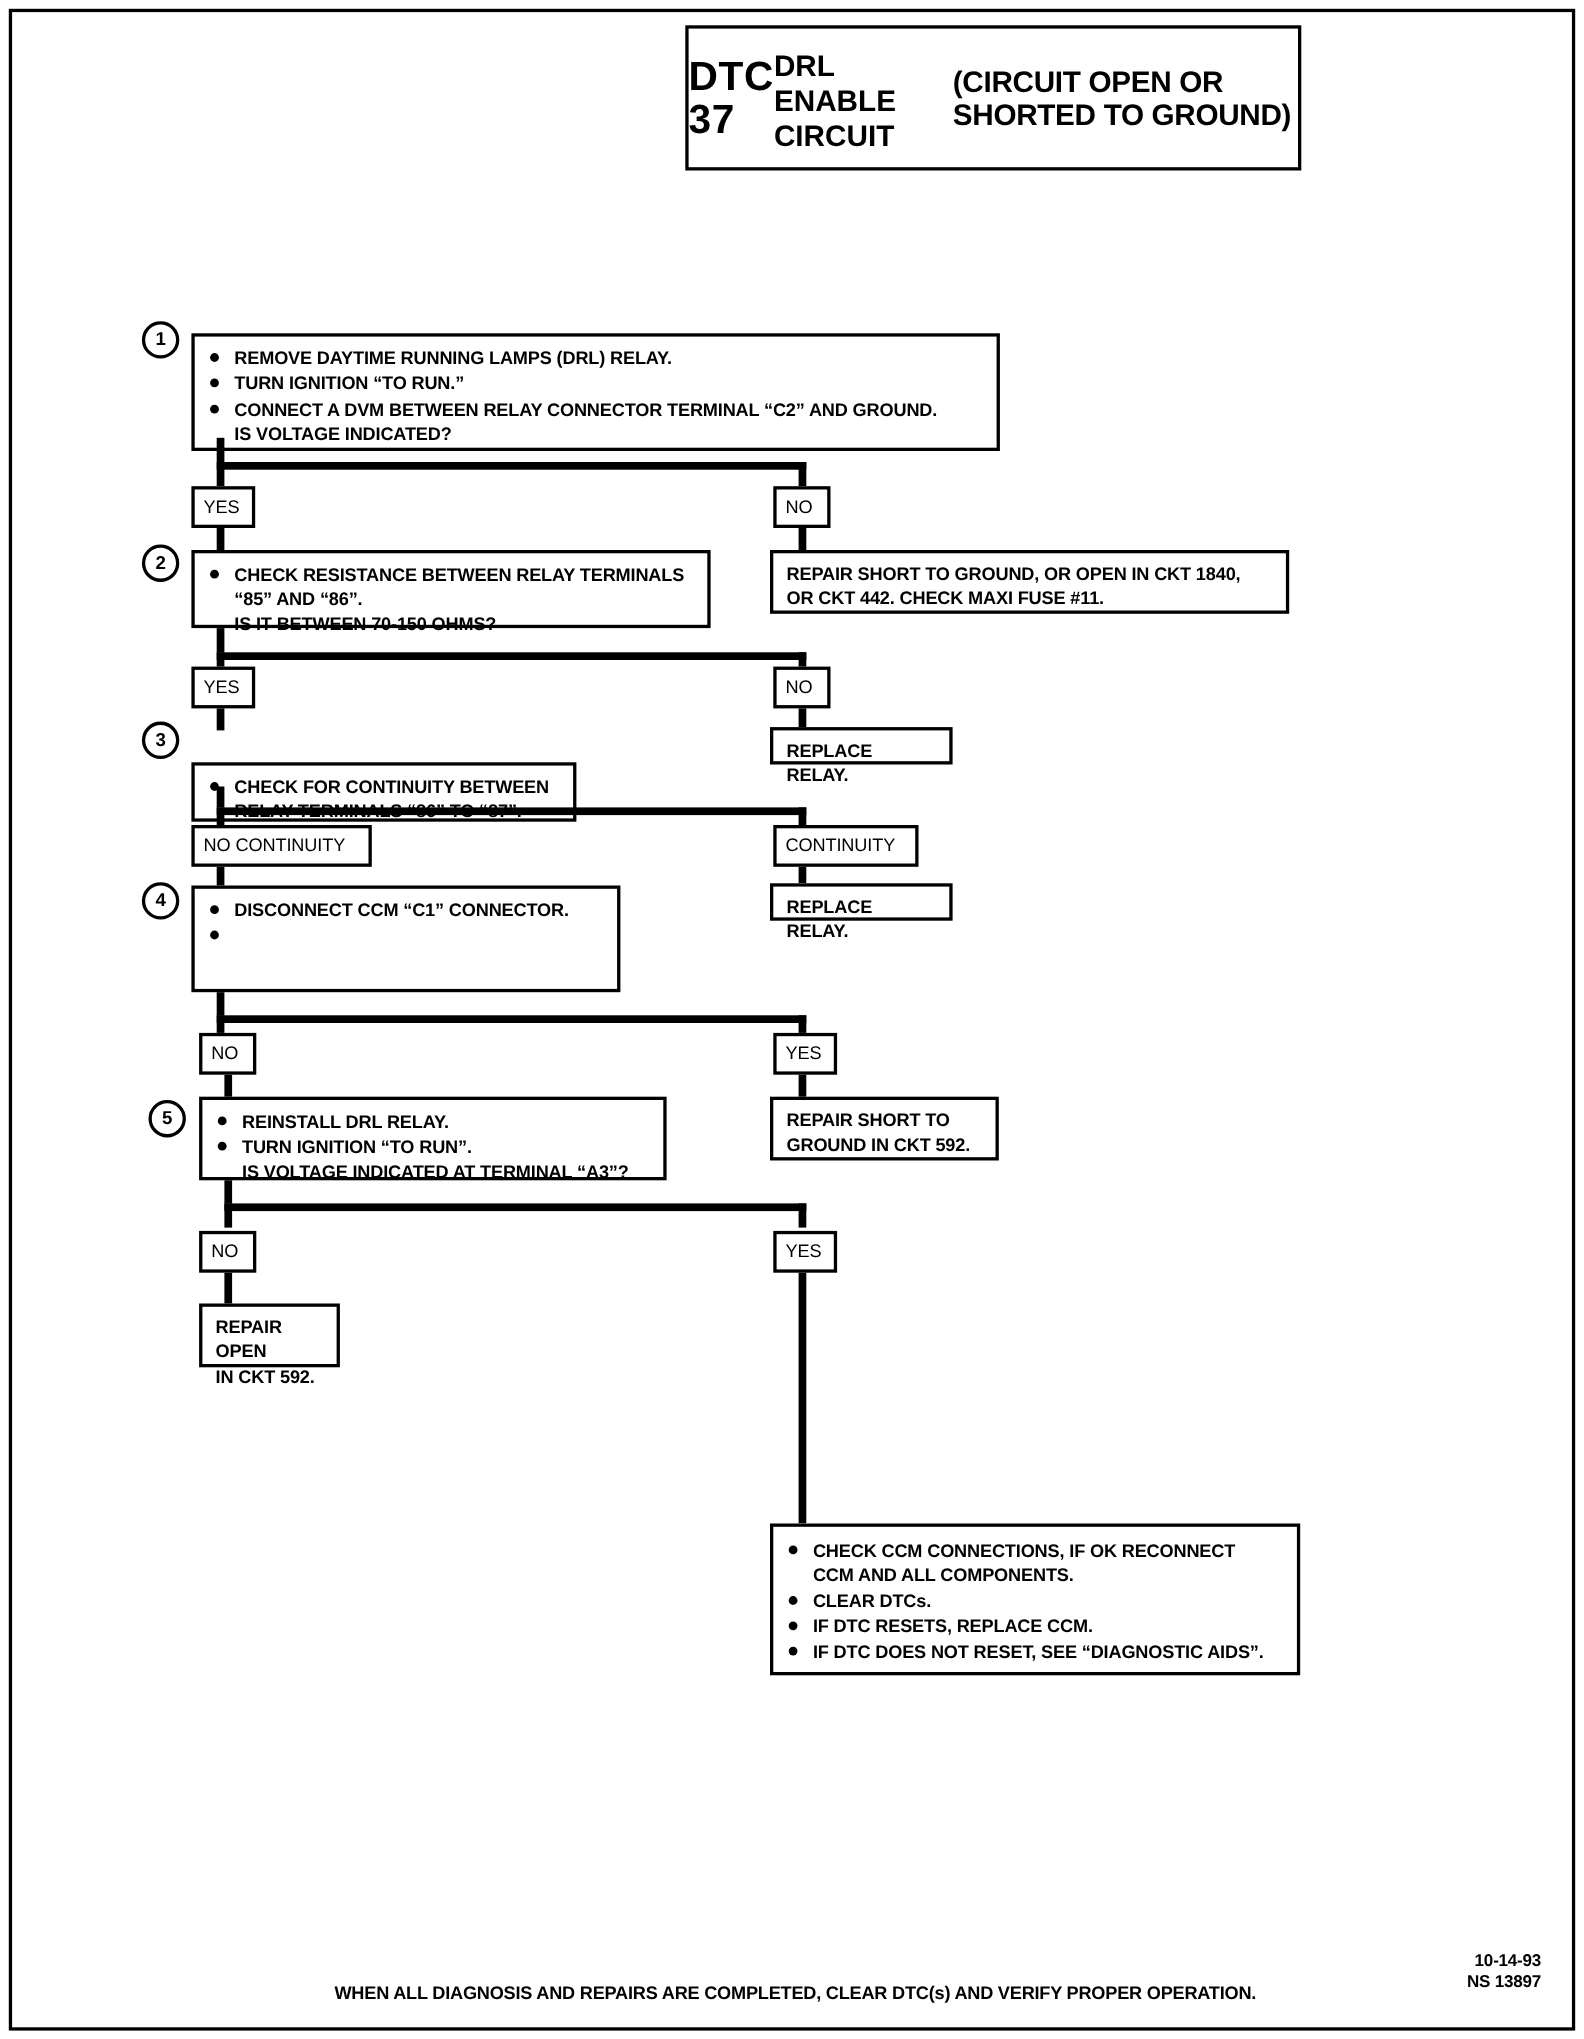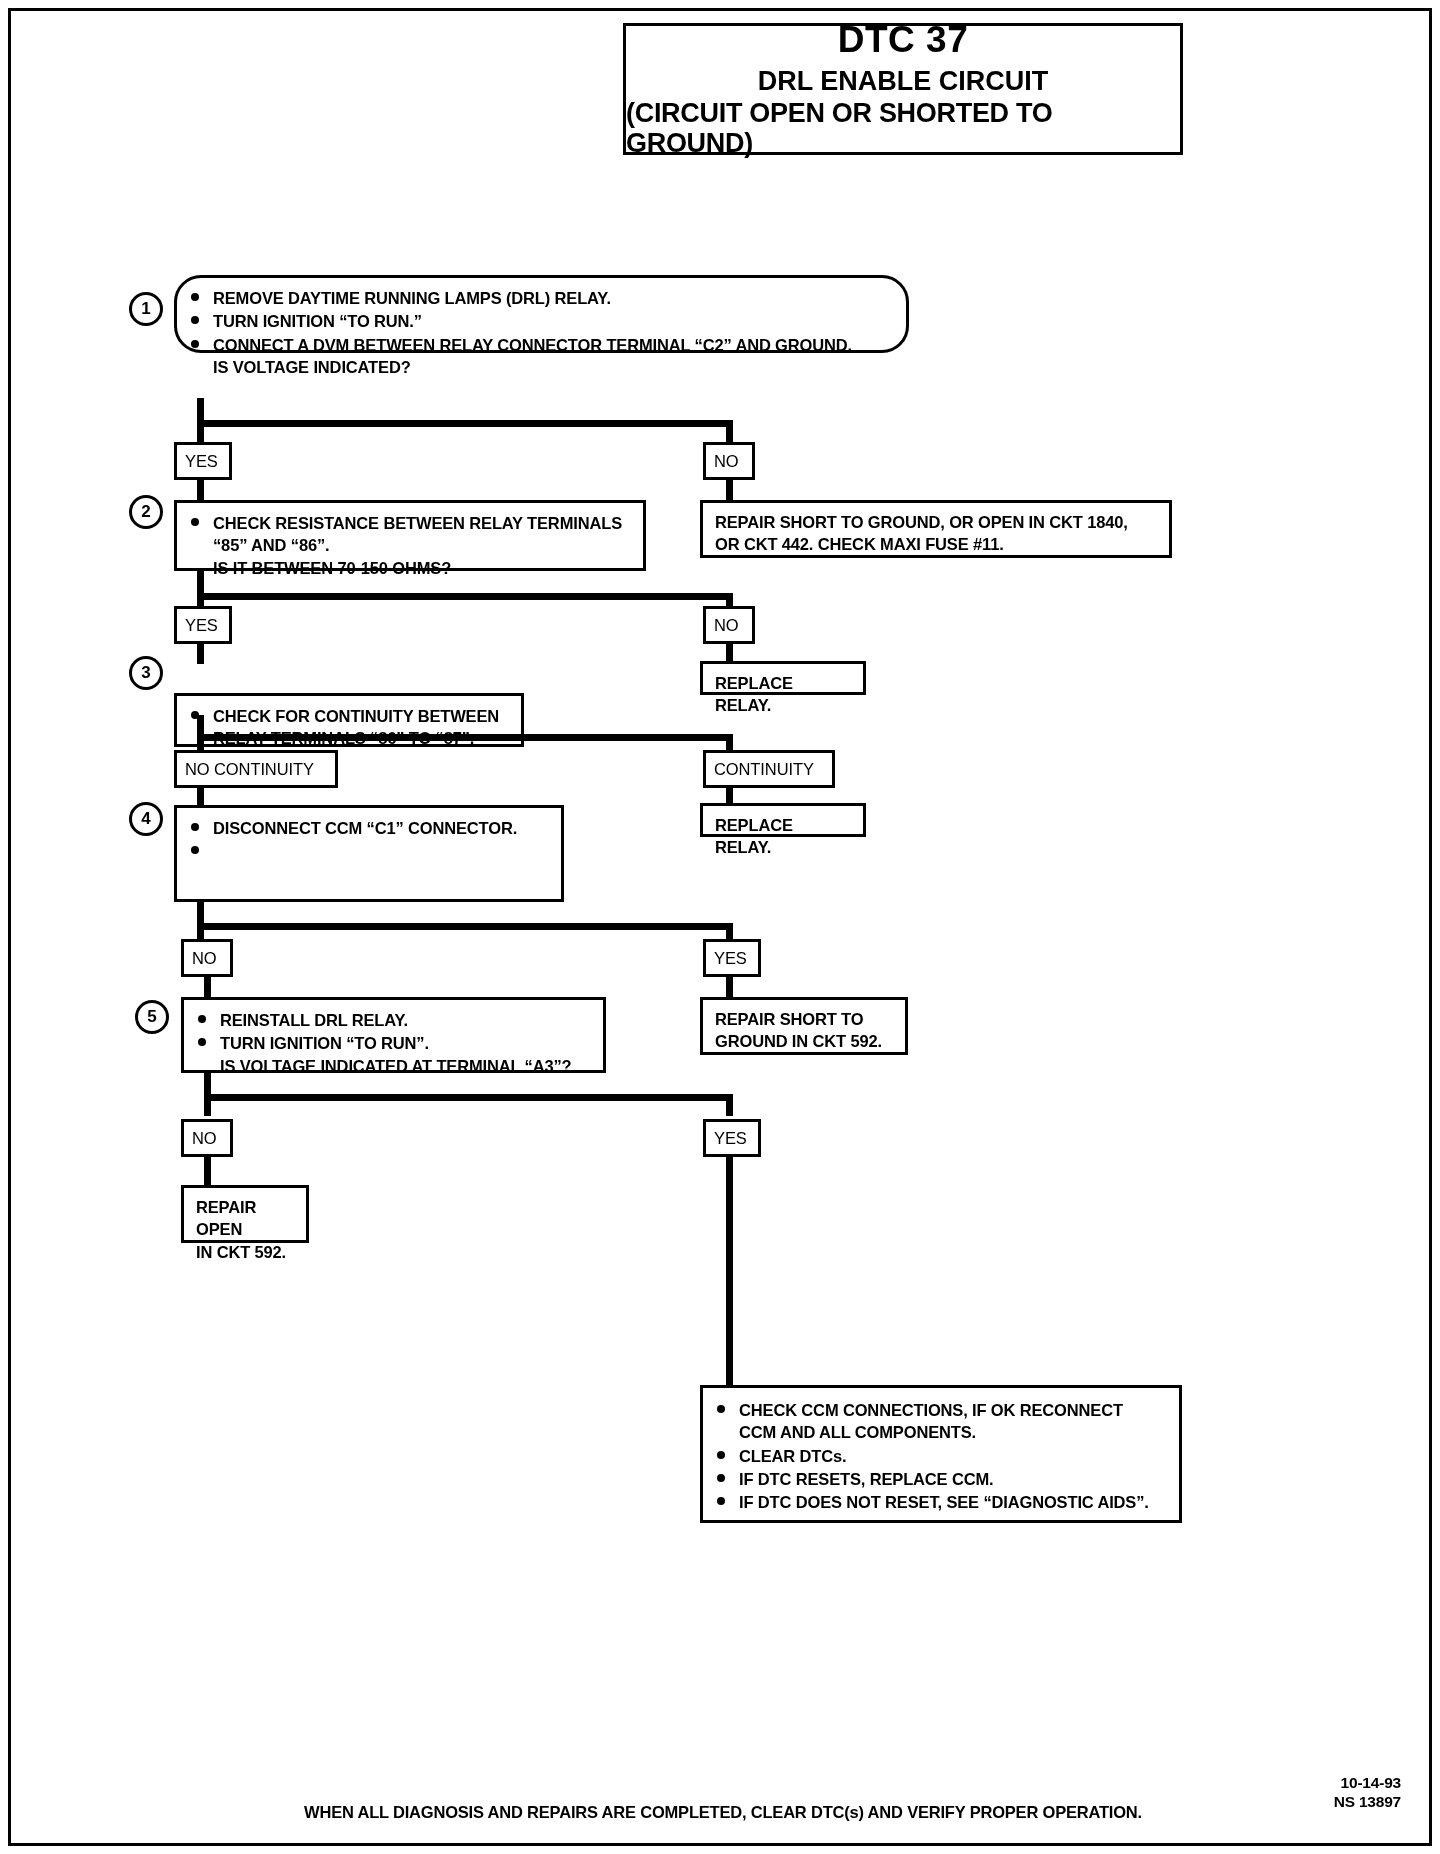--- a/index.html
+++ b/index.html
@@ -9,21 +9,21 @@
     -webkit-font-smoothing:none;
   }
   .page{
     position:absolute;left:8px;top:8px;width:1424px;height:1838px;
     border:3px solid #000;box-sizing:border-box;background:#fff;
   }
   
   .header-box{
     position:absolute;left:612px;top:12px;width:560px;height:132px;
     border:3px solid #000;box-sizing:border-box;background:#fff;
-    display:flex;flex-direction:column;align-items:center;justify-content:center;
+    display:flex;flex-direction:row;align-items:center;justify-content:center;
     padding-top:2px;
   }
   .hdr-dtc{font-size:37px;font-weight:bold;letter-spacing:0.5px;line-height:1.05;}
   .hdr-l1{font-size:27px;font-weight:bold;letter-spacing:0px;line-height:1.18;margin-top:6px;}
   .hdr-l2{font-size:27px;font-weight:bold;letter-spacing:-0.3px;line-height:1.12;}
 
   
   .node{
     position:absolute;border:3px solid #000;box-sizing:border-box;background:#fff;
   }
@@ -74,21 +74,21 @@
 
 <div class="page">
 
   <div class="header-box">
     <div class="hdr-dtc">DTC 37</div>
     <div class="hdr-l1">DRL ENABLE CIRCUIT</div>
     <div class="hdr-l2">(CIRCUIT OPEN OR SHORTED TO GROUND)</div>
   </div>
 
   <div class="step-circle" style="left:118px;top:281px;">1</div>
-  <div class="node bullets" style="left:163px;top:264px;width:735px;height:78px;border-radius:27px;">
+  <div class="node bullets" style="left:163px;top:292px;width:735px;height:107px;">
     <div class="bullet-row">
       <div class="bullet-dot"></div>
       <div class="bullet-txt">REMOVE DAYTIME RUNNING LAMPS (DRL) RELAY.</div>
     </div>
     <div class="bullet-row">
       <div class="bullet-dot"></div>
       <div class="bullet-txt">TURN IGNITION “TO RUN.”</div>
     </div>
     <div class="bullet-row">
       <div class="bullet-dot"></div>

